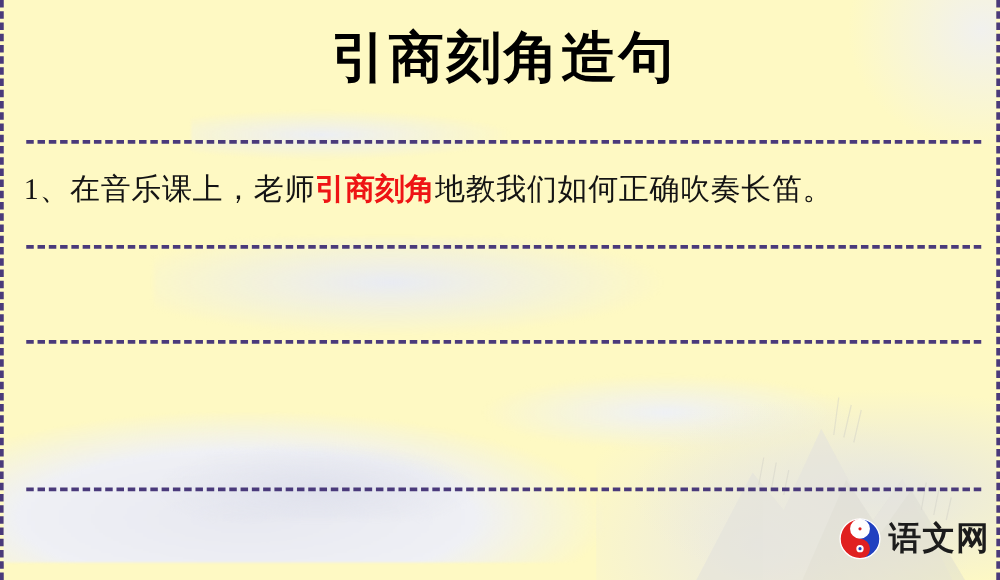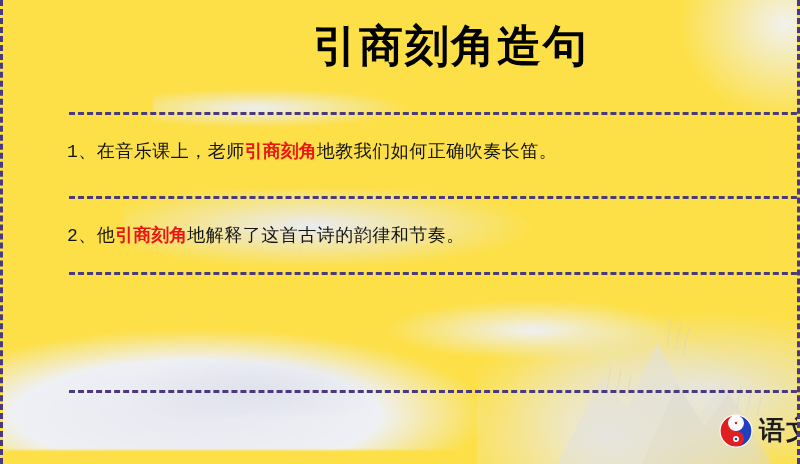--- a/index.html
+++ b/index.html
@@ -9,25 +9,24 @@
   }
   body {
     font-family: "Liberation Serif", "DejaVu Serif", serif;
   }
 
   .page {
     position: relative;
     width: 800px;
     height: 464px;
     overflow: hidden;
-    background: #fde047;
+    background: #fef9c3;
     box-sizing: border-box;
     border-left: 3px dashed #4a3a7b;
     border-right: 3px dashed #4a3a7b;
-    padding-left: 48px;
   }
 
   
   .bg-wash {
     position: absolute;
     inset: 0;
     pointer-events: none;
     z-index: 0;
   }
   .wash-a {
@@ -118,22 +117,22 @@
   }
   .hr-1 { top: 112px; }
   .hr-2 { top: 196px; }
   .hr-3 { top: 272px; }
   .hr-4 { top: 390px; }
 
   .sentence {
     position: absolute;
     left: 16px;
     right: 32px;
-    font-family: Liberation Mono, monospace;
-    font-size: 18px;
+    font-family: Liberation Serif, serif;
+    font-size: 24px;
     color: #141414;
     line-height: 40px;
     letter-spacing: 0.5px;
   }
   .s1 { top: 132px; }
   .s2 { top: 216px; }
   .s3 { top: 288px; }
 
   .hl {
     color: #ee1414;
@@ -198,23 +197,20 @@
     <div class="title">引商刻角造句</div>
 
     <hr class="hr hr-1">
 
     <div class="sentence s1">
       <span>1、</span><span>在音乐课上，老师</span><span class="hl">引商刻角</span><span>地教我们如何正确吹奏长笛。</span>
     </div>
 
     <hr class="hr hr-2">
 
-    <div class="sentence s2">
-      <span>2、</span><span>他</span><span class="hl">引商刻角</span><span>地解释了这首古诗的韵律和节奏。</span>
-    </div>
 
     <hr class="hr hr-3">
 
 
     <hr class="hr hr-4">
 
     <div class="logo">
       <svg class="logo-mark" viewBox="0 0 64 64">
         <circle cx="32" cy="32" r="30" fill="#ffffff"></circle>
         <path d="M32 2 A30 30 0 0 1 32 62 A15 15 0 0 1 32 32 A15 15 0 0 0 32 2 Z" fill="#2040c0"></path>

